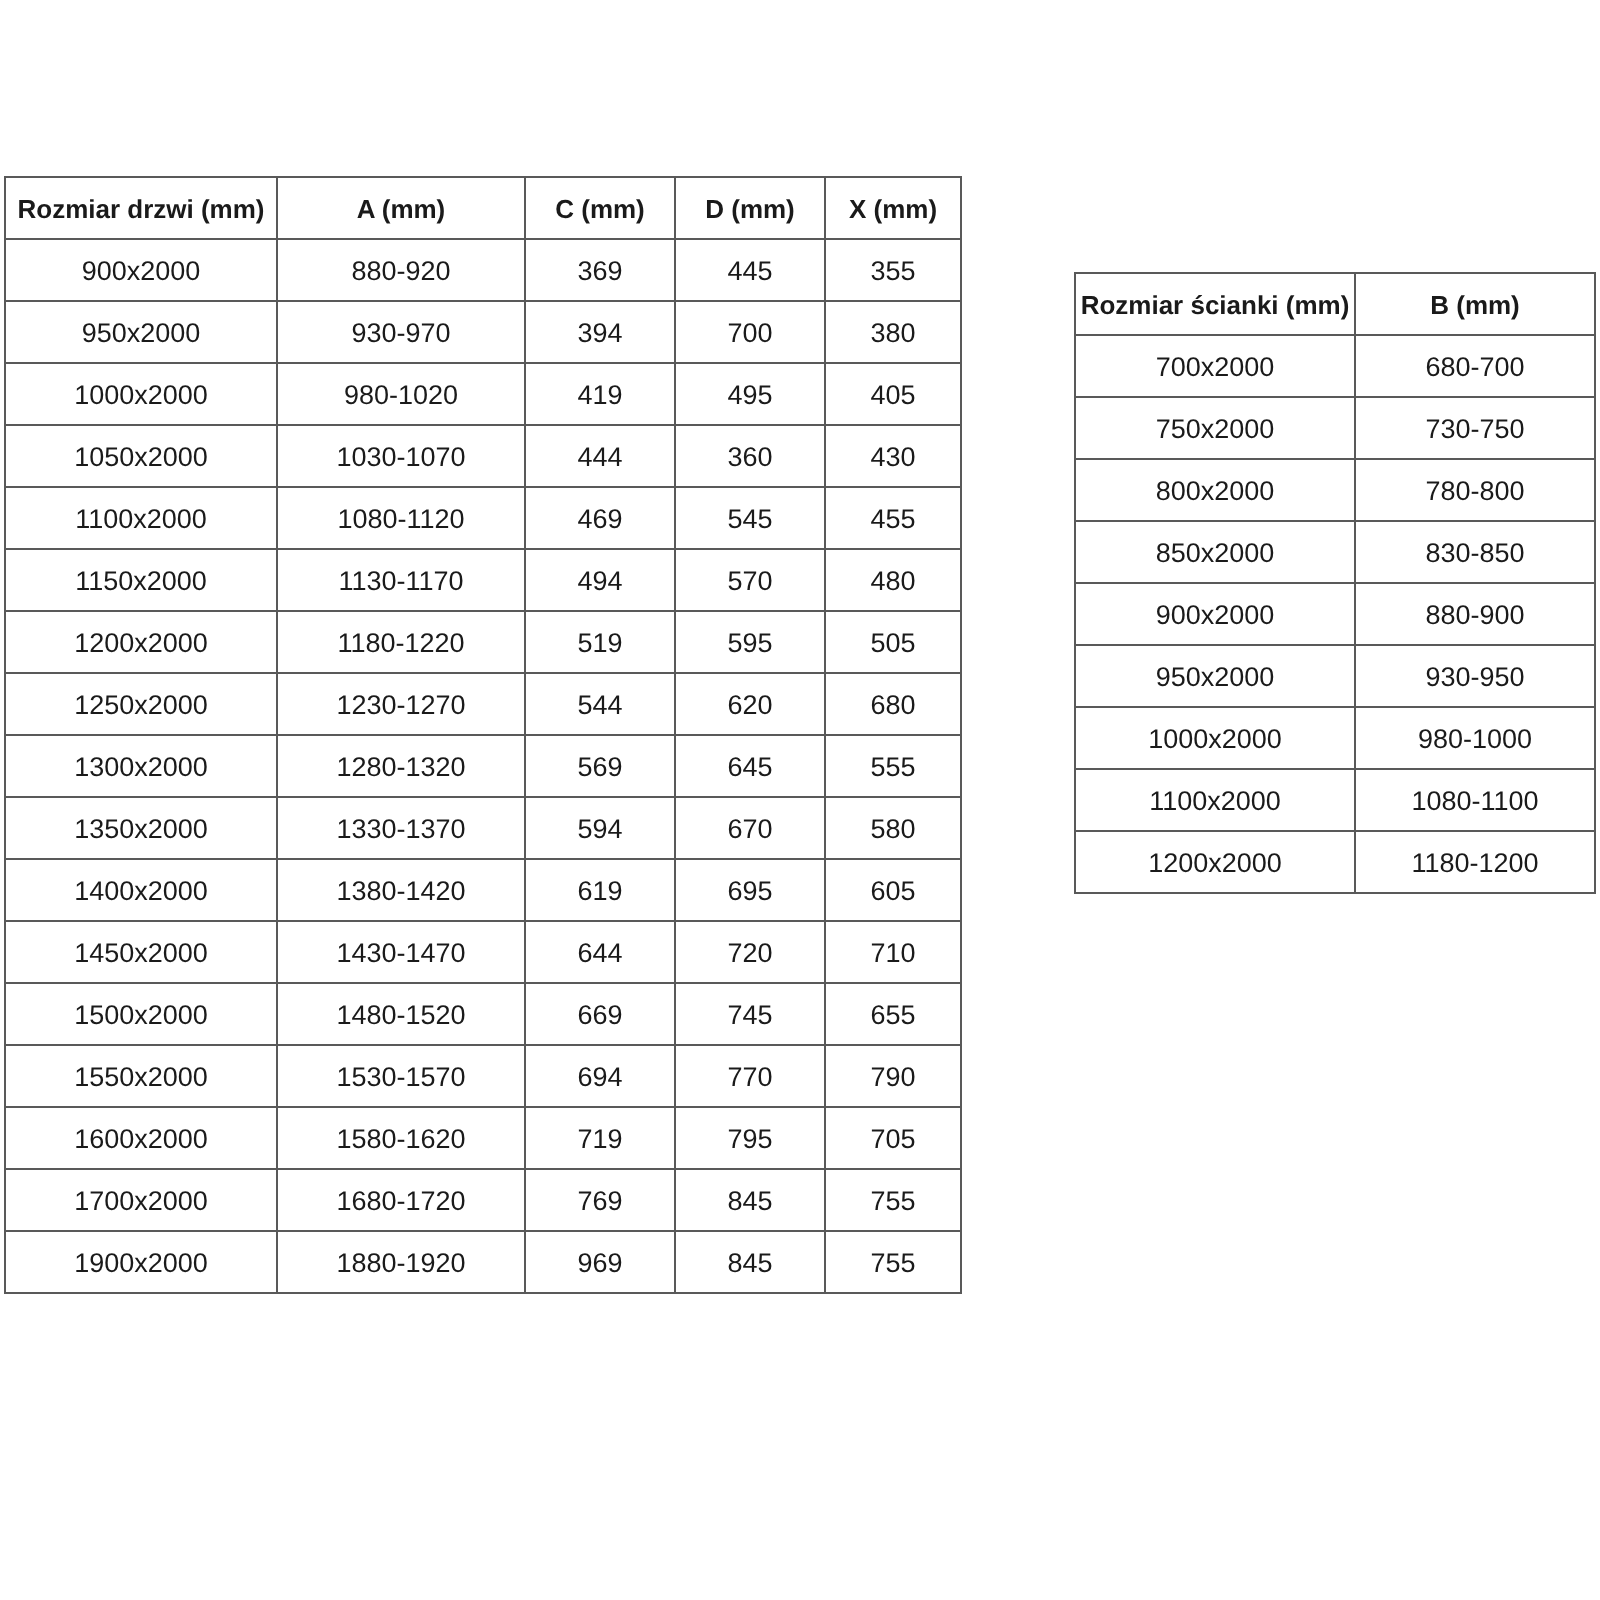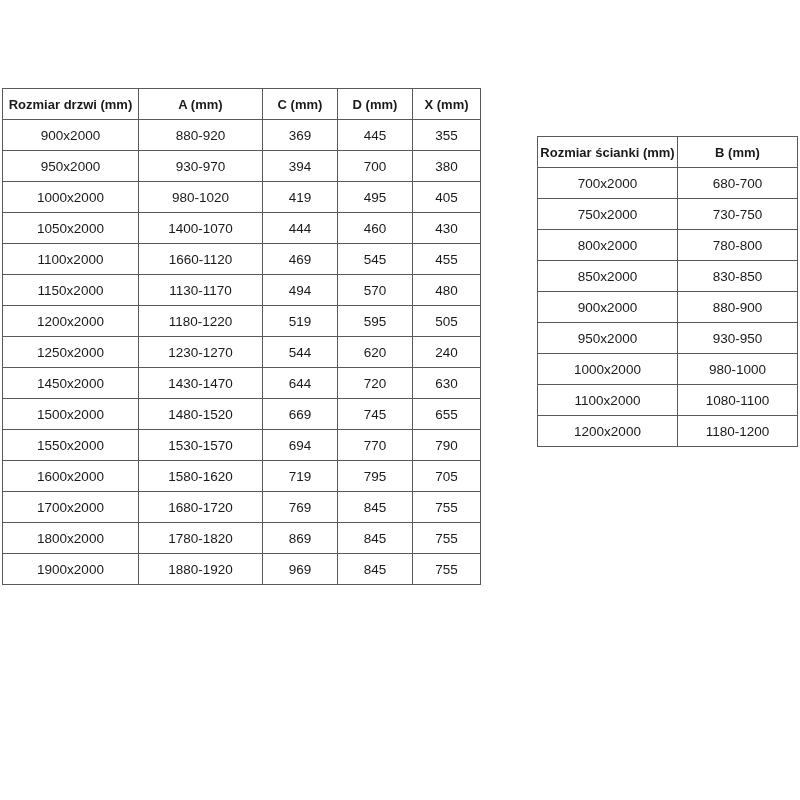--- a/index.html
+++ b/index.html
@@ -85,28 +85,28 @@
       </tr>
       <tr>
         <td>1000x2000</td>
         <td>980-1020</td>
         <td>419</td>
         <td>495</td>
         <td>405</td>
       </tr>
       <tr>
         <td>1050x2000</td>
-        <td>1400-1070</td>
+        <td>1030-1070</td>
         <td>444</td>
-        <td>460</td>
+        <td>360</td>
         <td>430</td>
       </tr>
       <tr>
         <td>1100x2000</td>
-        <td>1660-1120</td>
+        <td>1080-1120</td>
         <td>469</td>
         <td>545</td>
         <td>455</td>
       </tr>
       <tr>
         <td>1150x2000</td>
         <td>1130-1170</td>
         <td>494</td>
         <td>570</td>
         <td>480</td>
@@ -116,28 +116,49 @@
         <td>1180-1220</td>
         <td>519</td>
         <td>595</td>
         <td>505</td>
       </tr>
       <tr>
         <td>1250x2000</td>
         <td>1230-1270</td>
         <td>544</td>
         <td>620</td>
-        <td>240</td>
+        <td>680</td>
+      </tr>
+      <tr>
+        <td>1300x2000</td>
+        <td>1280-1320</td>
+        <td>569</td>
+        <td>645</td>
+        <td>555</td>
+      </tr>
+      <tr>
+        <td>1350x2000</td>
+        <td>1330-1370</td>
+        <td>594</td>
+        <td>670</td>
+        <td>580</td>
+      </tr>
+      <tr>
+        <td>1400x2000</td>
+        <td>1380-1420</td>
+        <td>619</td>
+        <td>695</td>
+        <td>605</td>
       </tr>
       <tr>
         <td>1450x2000</td>
         <td>1430-1470</td>
         <td>644</td>
         <td>720</td>
-        <td>630</td>
+        <td>710</td>
       </tr>
       <tr>
         <td>1500x2000</td>
         <td>1480-1520</td>
         <td>669</td>
         <td>745</td>
         <td>655</td>
       </tr>
       <tr>
         <td>1550x2000</td>
@@ -150,27 +171,20 @@
         <td>1600x2000</td>
         <td>1580-1620</td>
         <td>719</td>
         <td>795</td>
         <td>705</td>
       </tr>
       <tr>
         <td>1700x2000</td>
         <td>1680-1720</td>
         <td>769</td>
-        <td>845</td>
-        <td>755</td>
-      </tr>
-      <tr>
-        <td>1800x2000</td>
-        <td>1780-1820</td>
-        <td>869</td>
         <td>845</td>
         <td>755</td>
       </tr>
       <tr>
         <td>1900x2000</td>
         <td>1880-1920</td>
         <td>969</td>
         <td>845</td>
         <td>755</td>
       </tr>

